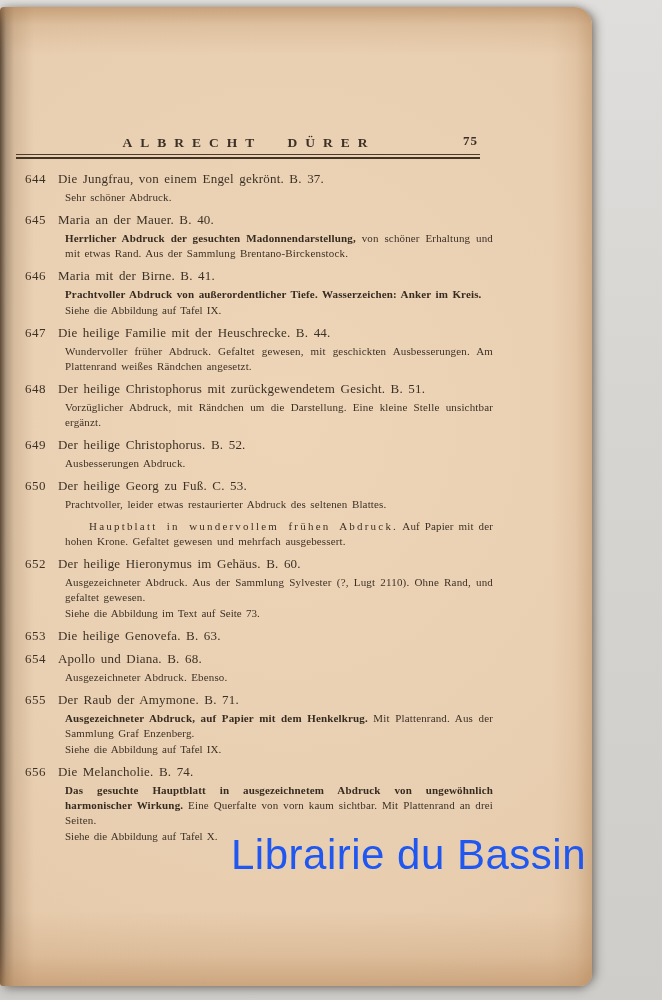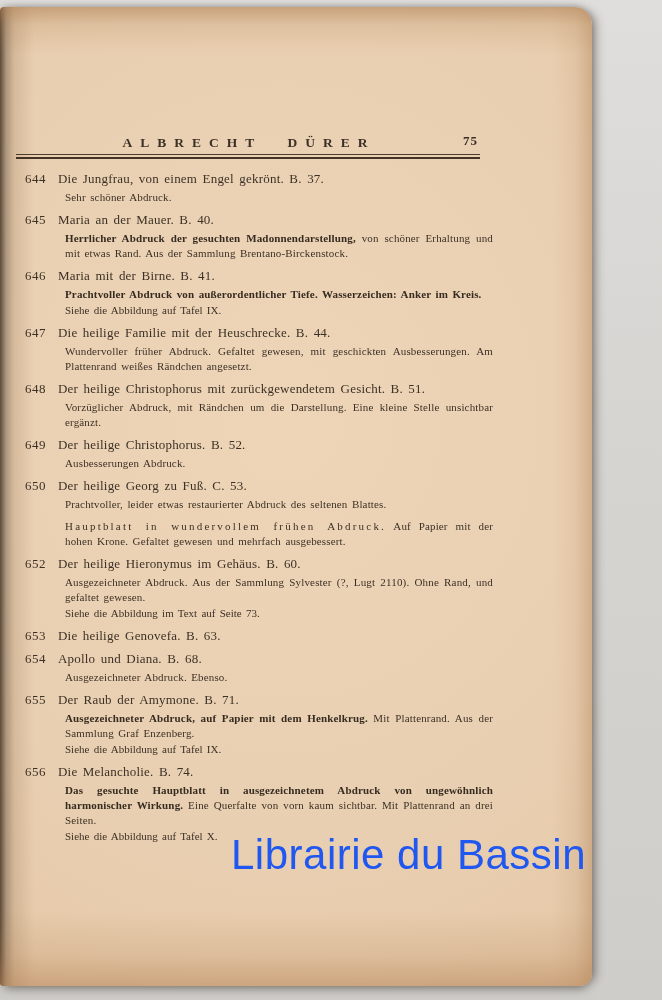--- a/index.html
+++ b/index.html
@@ -96,21 +96,21 @@
   .entry-desc {
     margin: 3px 0 0 40px;
     width: 428px;
     font-size: 11px;
     line-height: 15px;
     text-align: justify;
     word-spacing: 1.5px;
     letter-spacing: 0.15px;
   }
   .entry-desc .seg-bold { font-weight: bold; color: #362b20; }
-  .entry-desc .seg-spaced { letter-spacing: 2.2px; word-spacing: 4px; }
+  .entry-desc .seg-spaced { letter-spacing: 2.2px; word-spacing: 4px; margin-left: 24px; }
   .entry-note {
     margin: 1px 0 0 40px;
     width: 428px;
     padding-right: 55px;
     box-sizing: border-box;
     font-size: 11px;
     line-height: 15px;
     text-align: left;
     word-spacing: 1.5px;
   }

